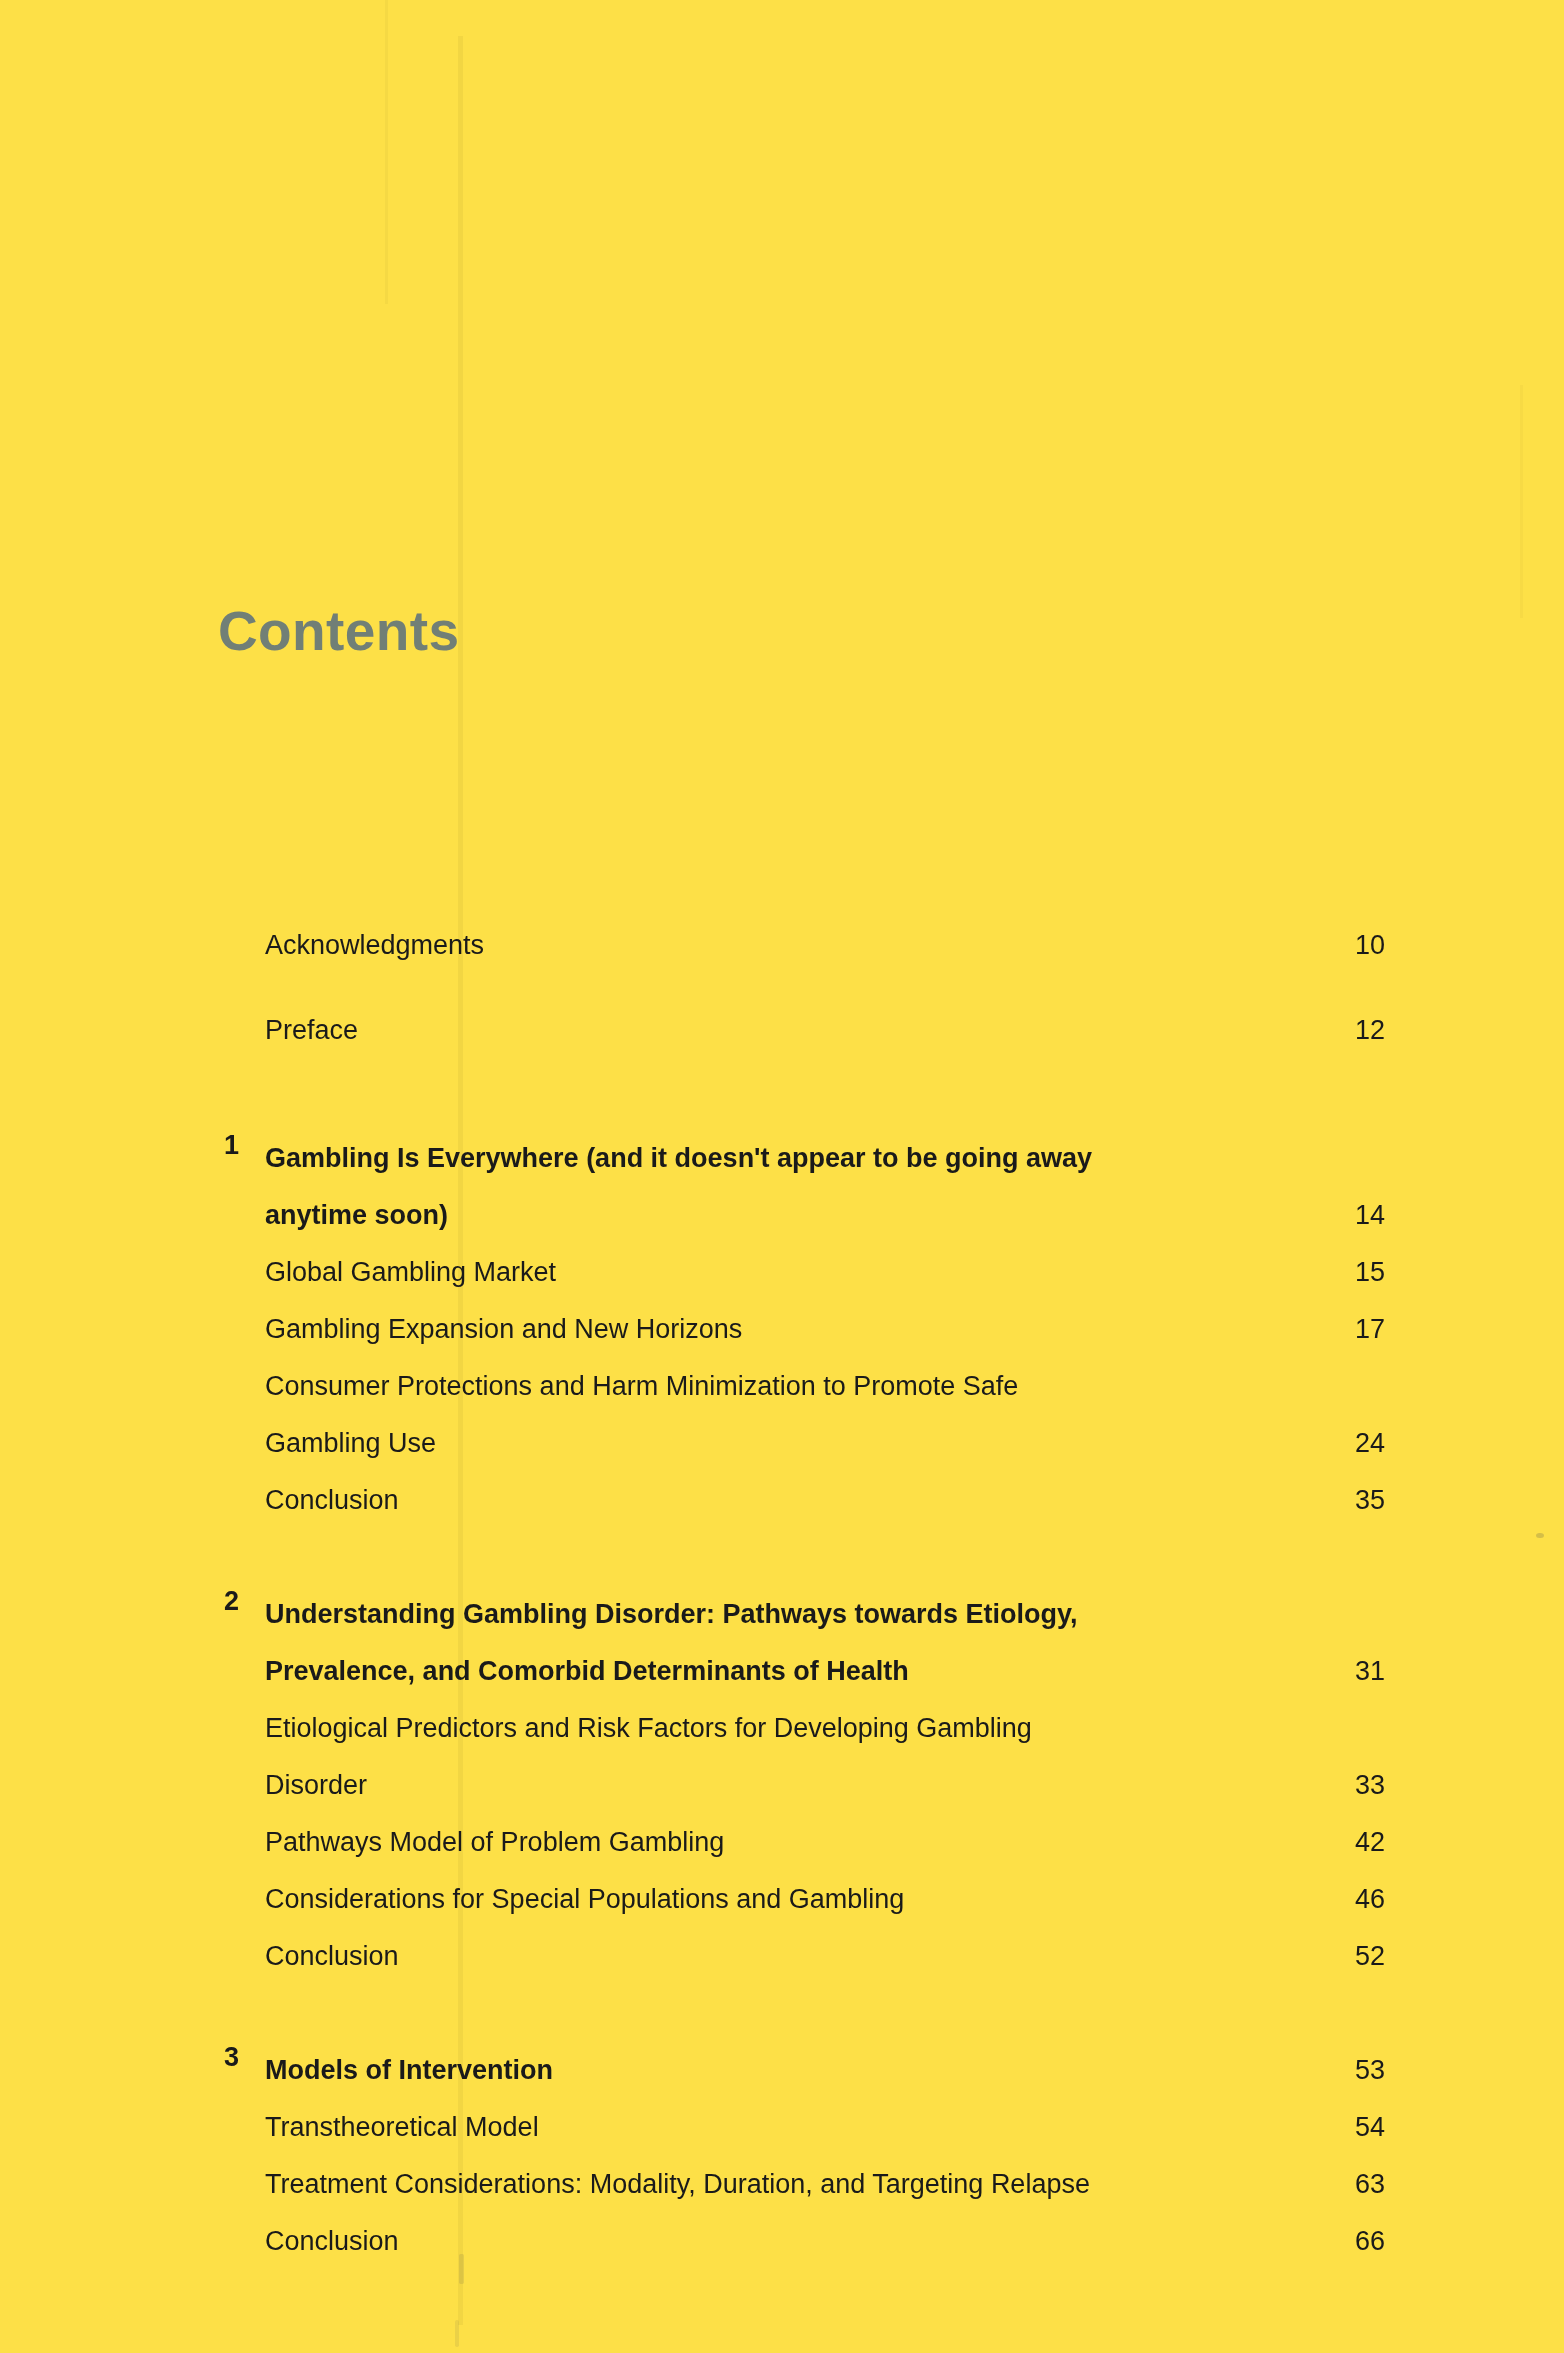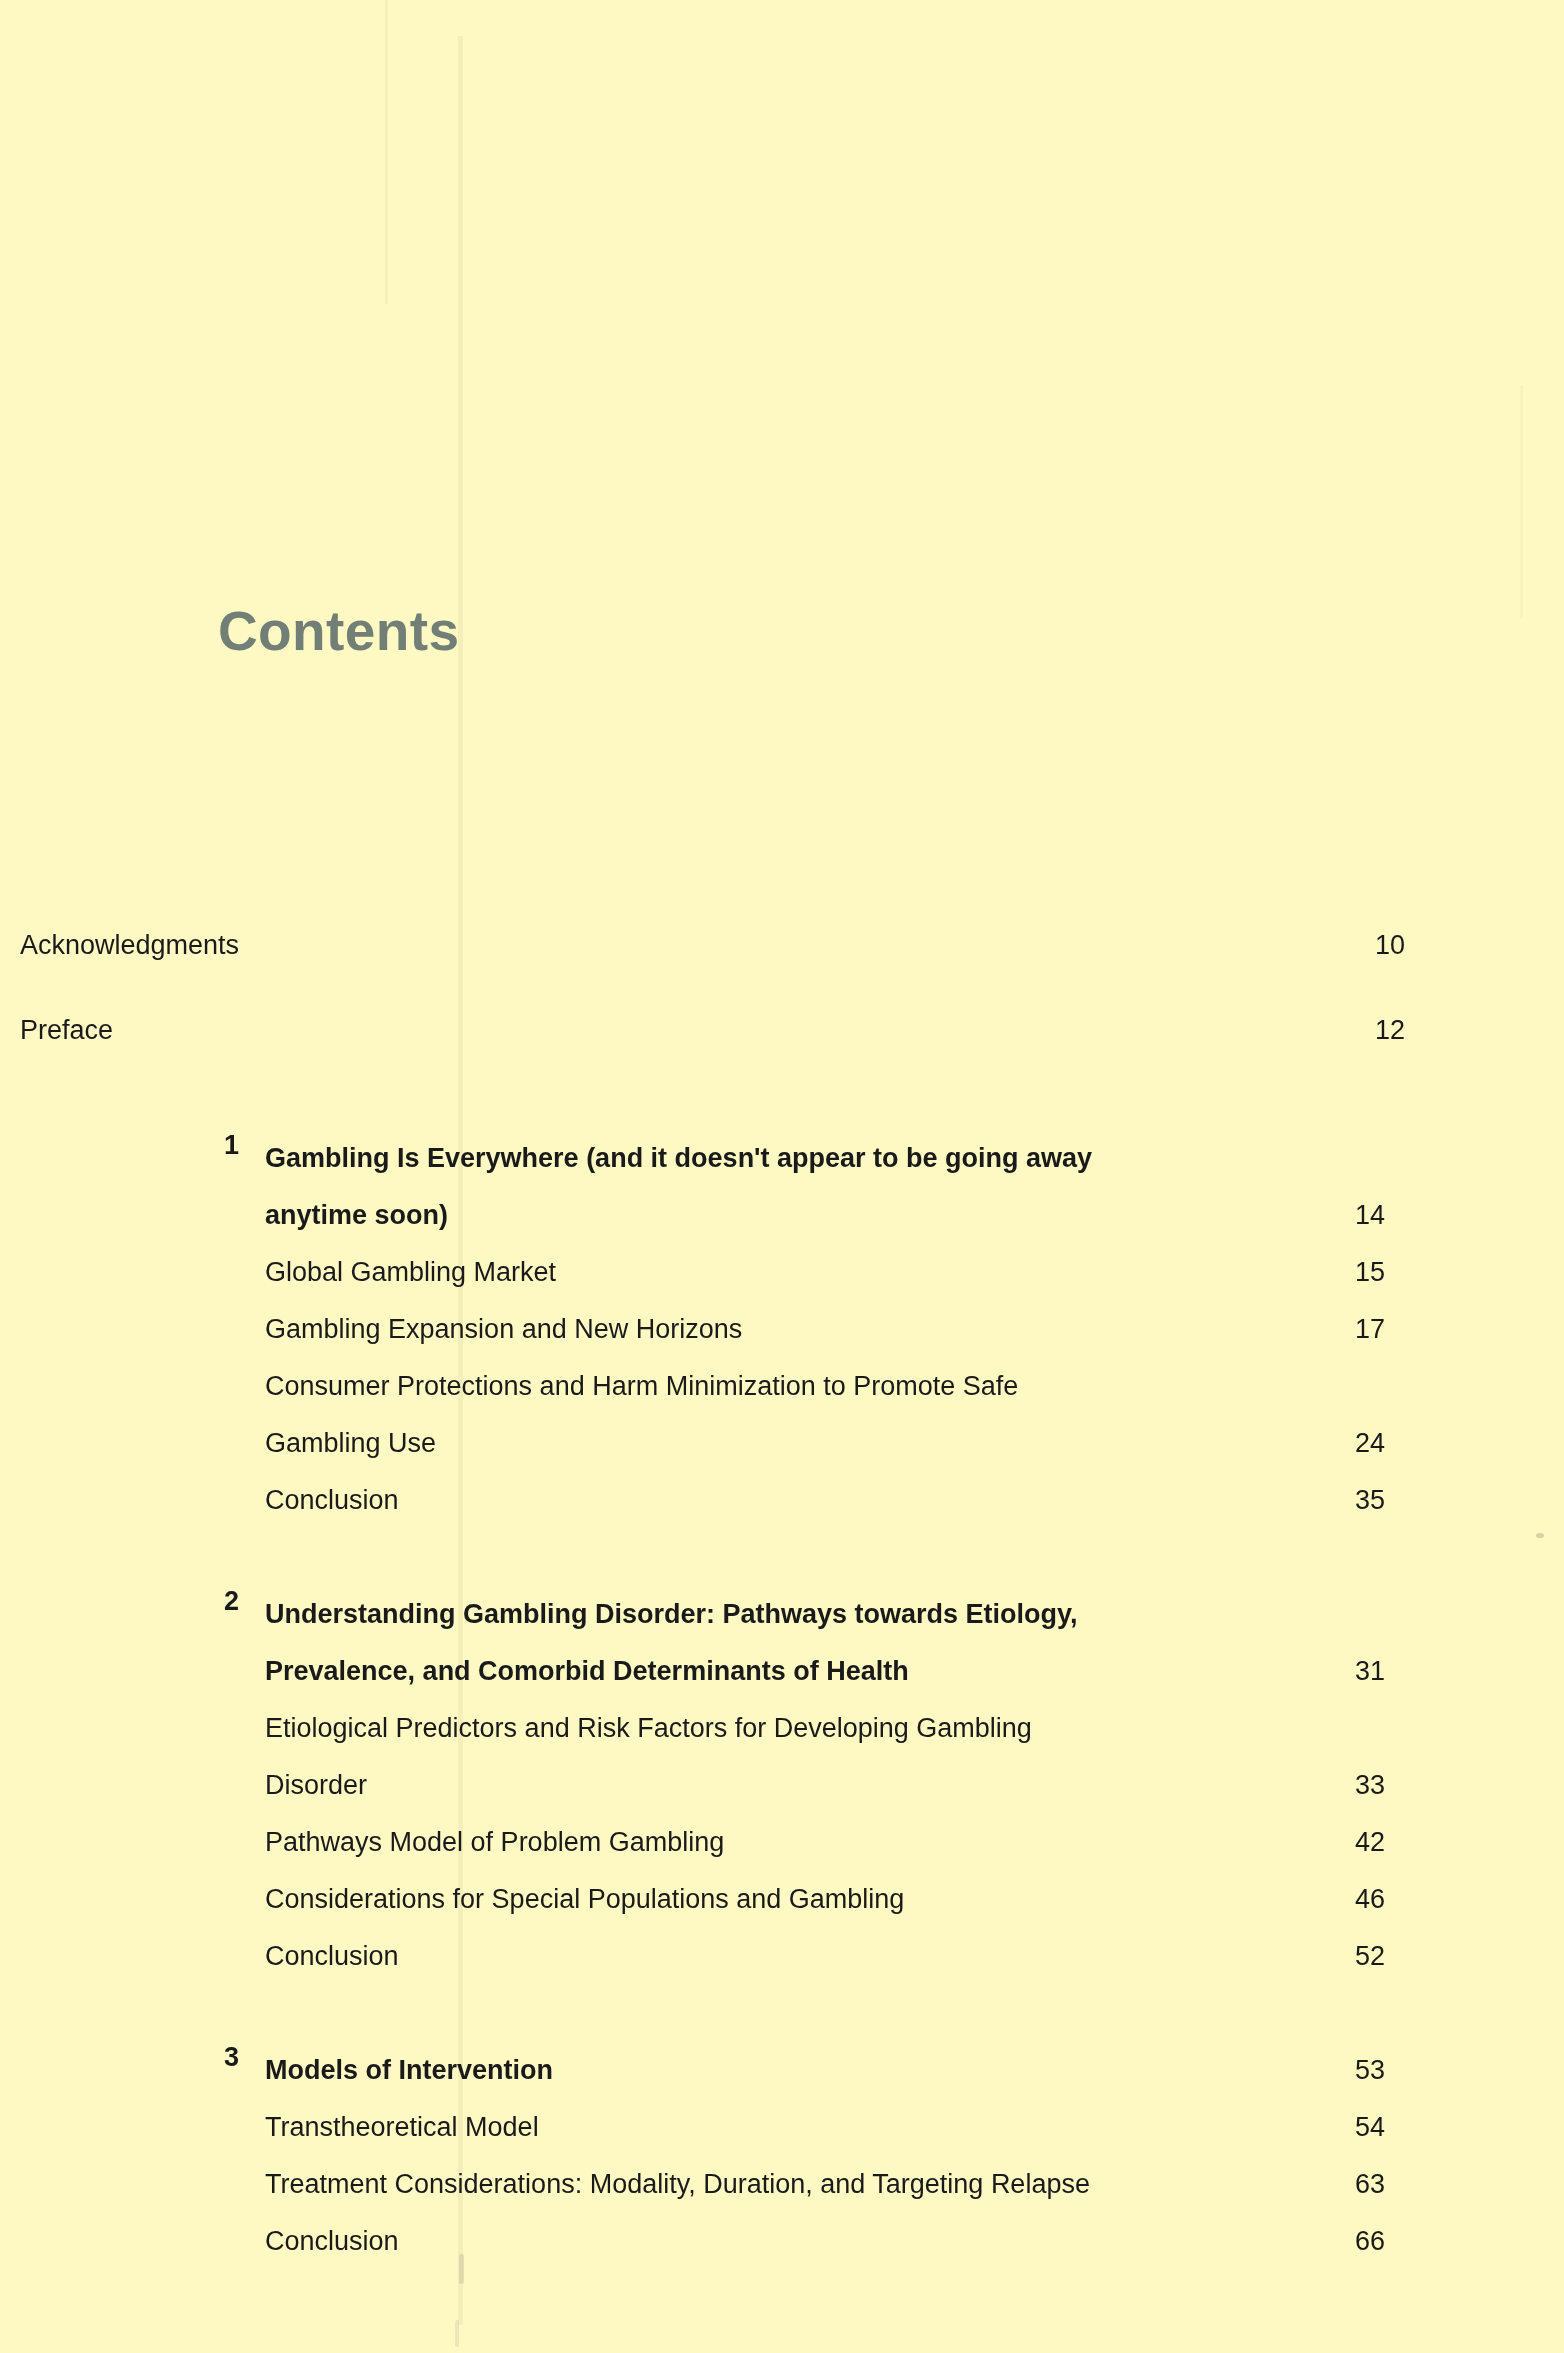--- a/index.html
+++ b/index.html
@@ -9,21 +9,21 @@
   }
 
   body {
     font-family: "Liberation Sans", sans-serif;
   }
 
   #page {
     position: relative;
     width: 1564px;
     height: 2354px;
-    background: #fef9c3;
+    background: #fde047;
     overflow: hidden;
   }
 
   
   .scan-layer {
     position: absolute;
     inset: 0;
     pointer-events: none;
     z-index: 0;
   }
@@ -132,21 +132,20 @@
     color: #1a1a1a;
   }
 
   
   .entry.standalone {
     min-height: 85px;
   }
   .entry.standalone .label,
   .entry.standalone .page-no {
     line-height: 85px;
-    margin-left: 20px;
   }
 </style>
 </head>
 <body>
 
 <div id="page">
 
   <div class="scan-layer">
     <div class="streak streak-main"></div>
     <div class="streak streak-b"></div>

